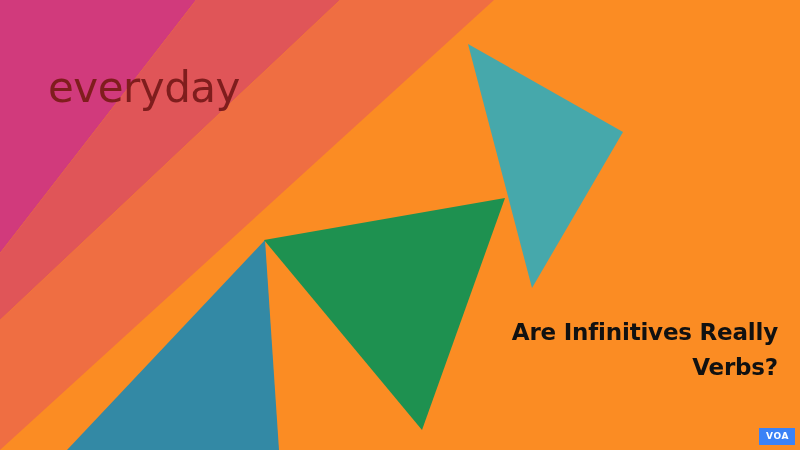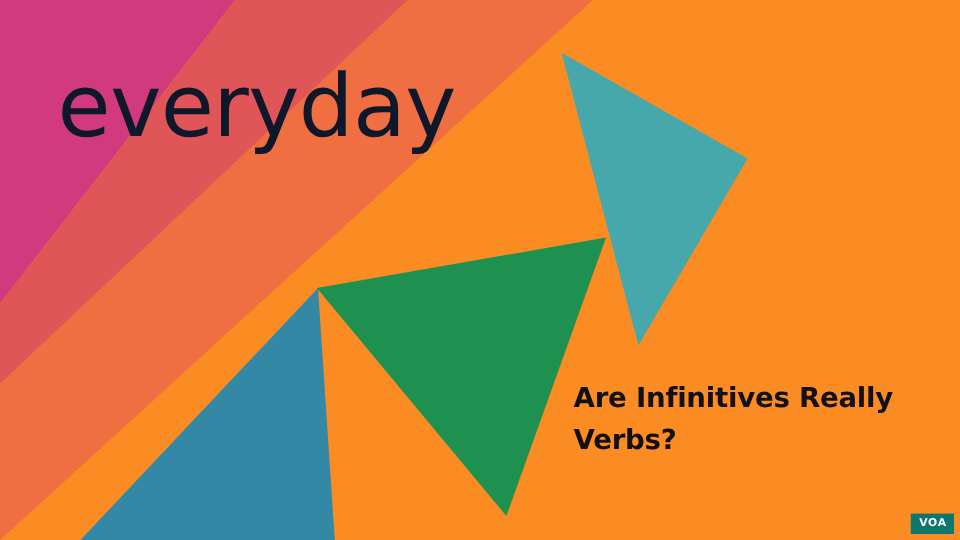--- a/index.html
+++ b/index.html
@@ -26,48 +26,48 @@
   }
   .brand-block {
     position: absolute;
     left: 48px;
     top: 52px;
     width: 400px;
     z-index: 5;
     pointer-events: none;
   }
   .brand-line {
-    color: #0f172a;
+    color: #7f1d1d;
     font-family: "DejaVu Sans", sans-serif;
-    font-size: 72px;
+    font-size: 42px;
     font-weight: 400;
     line-height: 72px;
     letter-spacing: -0.5px;
     white-space: nowrap;
   }
   .headline {
     position: absolute;
     left: 478px;
     top: 315px;
     width: 300px;
     z-index: 6;
-    text-align: left;
+    text-align: right;
     color: #111111;
     font-family: "DejaVu Sans", sans-serif;
     font-size: 23px;
     font-weight: bold;
     line-height: 35px;
     letter-spacing: -0.2px;
   }
   .voa-logo {
     position: absolute;
     right: 5px;
     bottom: 5px;
     z-index: 10;
-    background: #0f766e;
+    background: #3b82f6;
     color: #FFFFFF;
     font-family: "DejaVu Sans", sans-serif;
     font-size: 9px;
     font-weight: bold;
     letter-spacing: 0.6px;
     padding: 3px 6px 3px 7px;
     line-height: 11px;
   }
 </style>
 </head>

